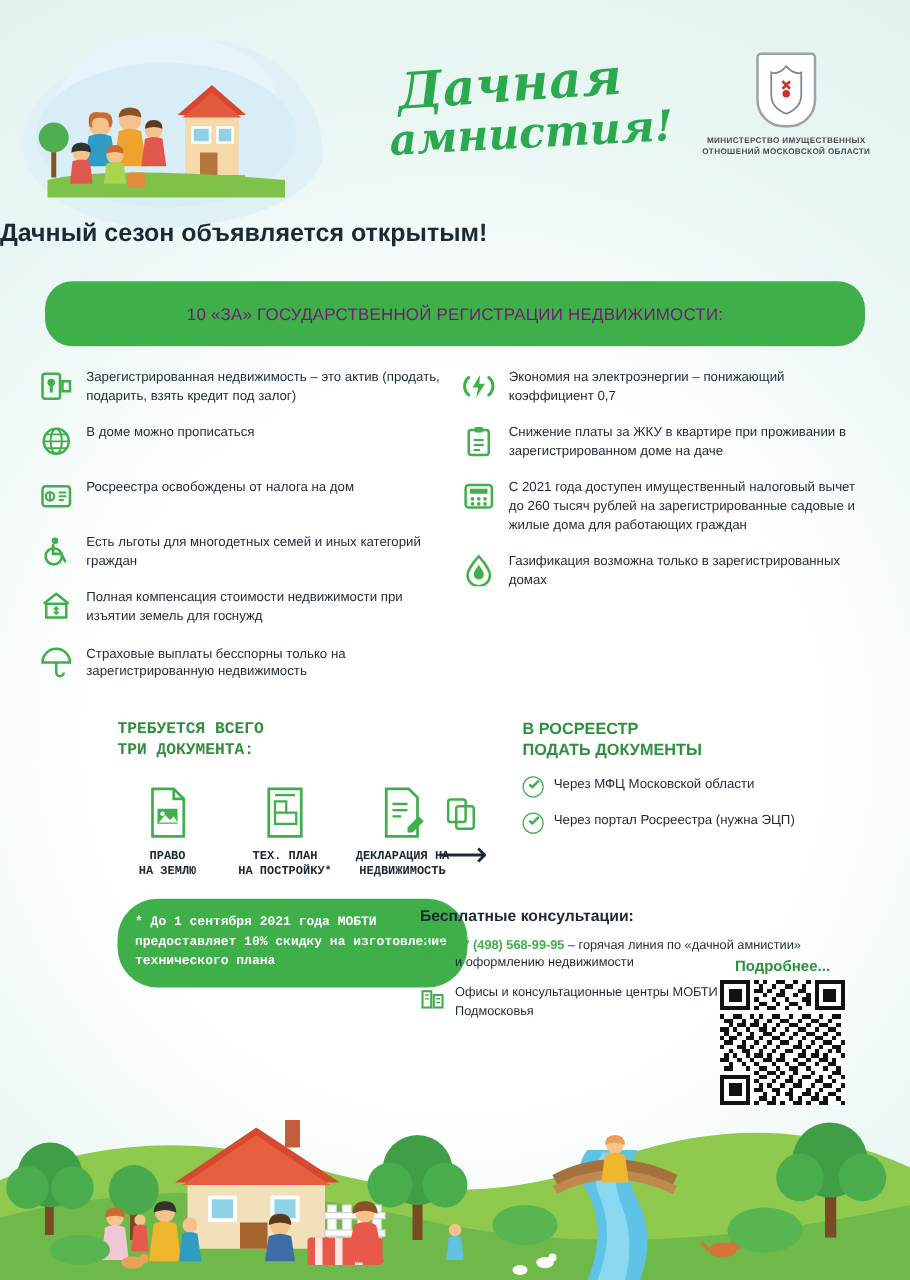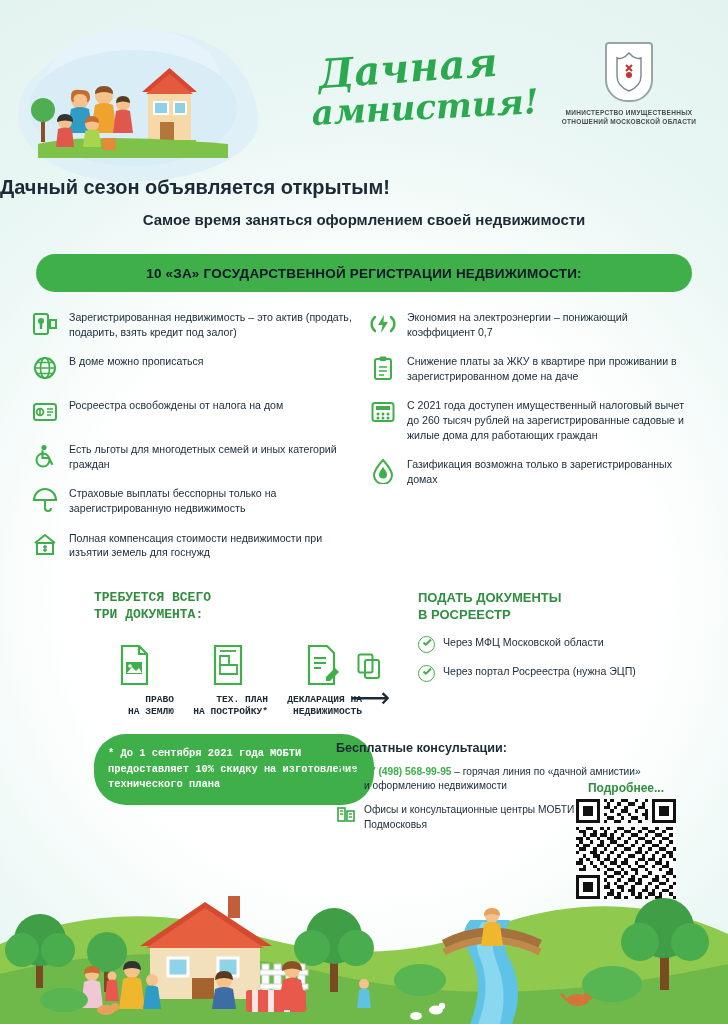--- a/index.html
+++ b/index.html
@@ -72,23 +72,23 @@
   .title-sub{
     text-align:center;font-size:15px;font-weight:bold;color:#1b2a36;
     margin-top:12px;
   }
 
   
   .green-bar{
     margin:26px 36px 0 36px;
     background:#3faf4a;
     border-radius:22px;
-    height:38px;
+    height:52px;
     display:flex;align-items:center;justify-content:center;
-    color:#0f172a;font-weight:bold;font-size:13.5px;letter-spacing:.2px;
+    color:#701a75;font-weight:normal;font-size:13.5px;letter-spacing:.2px;
   }
 
   
   .benefits{
     display:flex;margin:18px 30px 0 30px;gap:8px;
   }
   .col{width:50%;}
   .item{display:flex;margin-bottom:15px;}
   .ico{
     width:30px;height:30px;flex:0 0 30px;margin-right:9px;margin-top:-1px;
@@ -97,21 +97,21 @@
   .ico svg{display:block;}
   .itxt{font-size:10.6px;line-height:1.38;color:#1b2a36;}
 
   
   .mid{position:relative;margin-top:6px;height:250px;}
   .mid-left{position:absolute;left:94px;top:8px;width:290px;font-family:Liberation Mono, monospace;}
   .mid-head{
     font-size:13px;font-weight:bold;color:#2f8f3e;line-height:1.35;
   }
   .docs{display:flex;gap:14px;margin-top:18px;}
-  .doc{width:80px;text-align:right;}
+  .doc{width:80px;text-align:center;}
   .doc-ico{height:46px;display:flex;align-items:center;justify-content:center;}
   .doc-label{
     margin-top:6px;font-size:9.6px;font-weight:bold;color:#1b2a36;line-height:1.25;
   }
   .discount{
     margin-top:16px;width:252px;
     background:#3faf4a;color:#fff;border-radius:32px;
     padding:12px 14px;text-align:left;
     font-size:10.4px;font-weight:bold;line-height:1.5;
   }
@@ -212,21 +212,20 @@
           <path d="M15 2 C10 8 5 8 3 7 v18 c0 9 7 13 12 15 c5 -2 12 -6 12 -15 V7 c-2 1 -7 1 -12 -5z" fill="#ffffff" stroke="#7d868c" stroke-width="1.4"></path>
           <path d="M12 14 l6 6 m0 -6 l-6 6" stroke="#c8302e" stroke-width="2"></path>
           <circle cx="15" cy="24" r="3" fill="#c8302e"></circle>
         </svg>
       </div>
       <div class="ministry-text">МИНИСТЕРСТВО ИМУЩЕСТВЕННЫХ ОТНОШЕНИЙ МОСКОВСКОЙ ОБЛАСТИ</div>
     </div>
   </div>
 
   <div class="title-main">Дачный сезон объявляется открытым!</div>
-  <div class="title-sub">Самое время заняться оформлением своей недвижимости</div>
 
   <div class="green-bar">
     <span>10 «ЗА» ГОСУДАРСТВЕННОЙ РЕГИСТРАЦИИ НЕДВИЖИМОСТИ:</span>
   </div>
 
   <div class="benefits">
 
     <div class="col">
 
       <div class="item">
@@ -272,36 +271,36 @@
               <circle cx="11" cy="17" r="6.5" fill="none" stroke="#3faf4a" stroke-width="2"></circle>
               <path d="M17 15 l3 6" stroke="#3faf4a" stroke-width="2.2" stroke-linecap="round"></path>
             </svg>
         </span>
         <span class="itxt">Есть льготы для многодетных семей и иных категорий граждан</span>
       </div>
 
       <div class="item">
         <span class="ico">
           <svg width="26" height="26" viewBox="0 0 26 26">
-              <path d="M2 13 a11 11 0 0 1 22 0z" fill="none" stroke="#3faf4a" stroke-width="2"></path>
-              <path d="M13 13 v8 a3 3 0 0 0 6 0" fill="none" stroke="#3faf4a" stroke-width="2"></path>
-            </svg>
-        </span>
-        <span class="itxt">Страховые выплаты бесспорны только на зарегистрированную недвижимость</span>
-      </div>
-
-      <div class="item">
-        <span class="ico">
-          <svg width="26" height="26" viewBox="0 0 26 26">
               <path d="M3 11 L13 3 L23 11" fill="none" stroke="#3faf4a" stroke-width="2" stroke-linejoin="round"></path>
               <rect x="5" y="11" width="16" height="11" fill="none" stroke="#3faf4a" stroke-width="2"></rect>
               <path d="M13 13v7M11 15h4M11 18h4" stroke="#3faf4a" stroke-width="1.6"></path>
             </svg>
         </span>
         <span class="itxt">Полная компенсация стоимости недвижимости при изъятии земель для госнужд</span>
+      </div>
+
+      <div class="item">
+        <span class="ico">
+          <svg width="26" height="26" viewBox="0 0 26 26">
+              <path d="M2 13 a11 11 0 0 1 22 0z" fill="none" stroke="#3faf4a" stroke-width="2"></path>
+              <path d="M13 13 v8 a3 3 0 0 0 6 0" fill="none" stroke="#3faf4a" stroke-width="2"></path>
+            </svg>
+        </span>
+        <span class="itxt">Страховые выплаты бесспорны только на зарегистрированную недвижимость</span>
       </div>
     </div>
 
     <div class="col">
 
       <div class="item">
         <span class="ico">
           <svg width="26" height="26" viewBox="0 0 26 26">
               <path d="M5 6 a9 9 0 0 0 0 14" fill="none" stroke="#3faf4a" stroke-width="2.4" stroke-linecap="round"></path>
               <path d="M21 6 a9 9 0 0 1 0 14" fill="none" stroke="#3faf4a" stroke-width="2.4" stroke-linecap="round"></path>
@@ -416,22 +415,22 @@
         <svg width="26" height="28" viewBox="0 0 26 28">
             <rect x="1.5" y="1.5" width="14" height="18" rx="2" fill="none" stroke="#3faf4a" stroke-width="2"></rect>
             <rect x="8" y="7" width="14" height="18" rx="2" fill="none" stroke="#3faf4a" stroke-width="2"></rect>
           </svg>
       </div>
       <div class="arrow-line">⟶</div>
     </div>
 
     <div class="mid-right">
       <div class="rr-head">
+        <div>В РОСРЕЕСТР</div>
         <div>ПОДАТЬ ДОКУМЕНТЫ</div>
-        <div>В РОСРЕЕСТР</div>
       </div>
       <div class="rr-item">
         <span class="rr-bullet"></span>
         <span class="rr-text">Через МФЦ Московской области</span>
       </div>
       <div class="rr-item">
         <span class="rr-bullet"></span>
         <span class="rr-text">Через портал Росреестра (нужна ЭЦП)</span>
       </div>
     </div>

